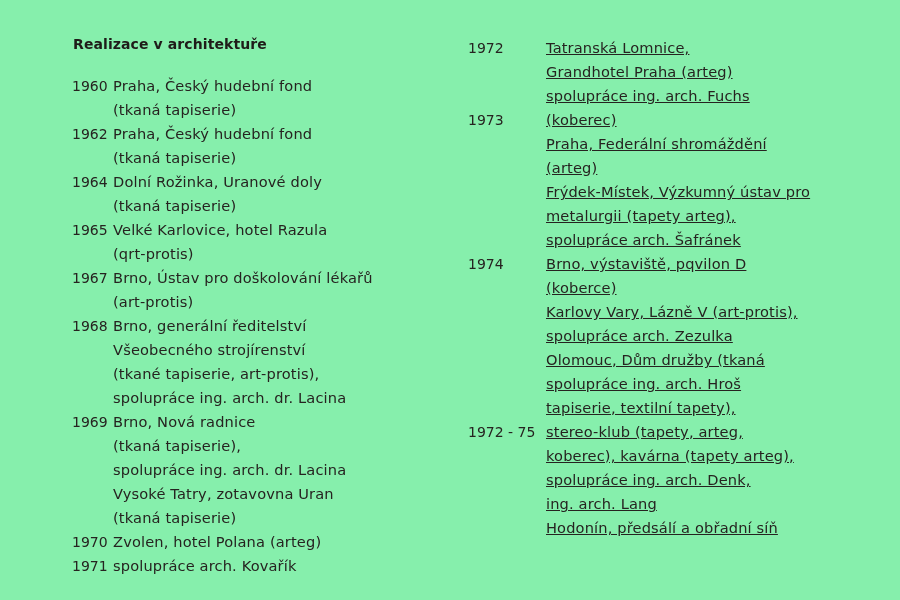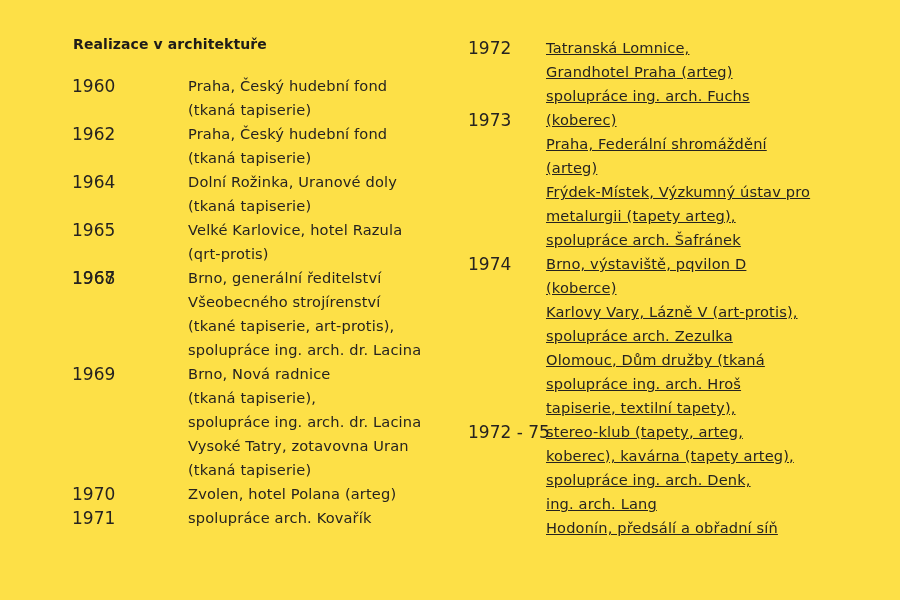--- a/index.html
+++ b/index.html
@@ -11,21 +11,21 @@
       height: 600px;
       overflow: hidden;
       background: #fdfdf6;
       position: relative;
       font-family: "DejaVu Sans", sans-serif;
       color: #262320;
     }
     .page {
       position: absolute;
       inset: 0;
-      background: #fde047;
+      background: #86efac;
     }
     .heading {
       position: absolute;
       left: 73px;
       top: 36px;
       font-size: 14px;
       font-weight: bold;
       letter-spacing: 0.1px;
       color: #1f1c19;
     }
@@ -43,24 +43,24 @@
       font-size: 14.6px;
       white-space: nowrap;
       letter-spacing: 0.15px;
     }
     .year {
       position: absolute;
       left: 0;
       top: 0;
       height: 24px;
       line-height: 24px;
-      font-size: 17px;
+      font-size: 14px;
       white-space: nowrap;
     }
-    .col-left .lines { margin-left: 116px; }
+    .col-left .lines { margin-left: 41px; }
     .col-right .lines { margin-left: 78px; text-decoration: underline; }
   </style>
 </head>
 <body>
 
 <div class="page">
   <div class="heading">Realizace v architektuře</div>
 
   <div class="col col-left">
     <div class="entry">
@@ -86,20 +86,24 @@
     </div>
     <div class="entry">
       <span class="year">1965</span>
       <div class="lines">
         <div class="line">Velké Karlovice, hotel Razula</div>
         <div class="line">(qrt-protis)</div>
       </div>
     </div>
     <div class="entry">
       <span class="year">1967</span>
+      <div class="lines">
+        <div class="line">Brno, Ústav pro doškolování lékařů</div>
+        <div class="line">(art-protis)</div>
+      </div>
     </div>
     <div class="entry">
       <span class="year">1968</span>
       <div class="lines">
         <div class="line">Brno, generální ředitelství</div>
         <div class="line">Všeobecného strojírenství</div>
         <div class="line">(tkané tapiserie, art-protis),</div>
         <div class="line">spolupráce ing. arch. dr. Lacina</div>
       </div>
     </div>

